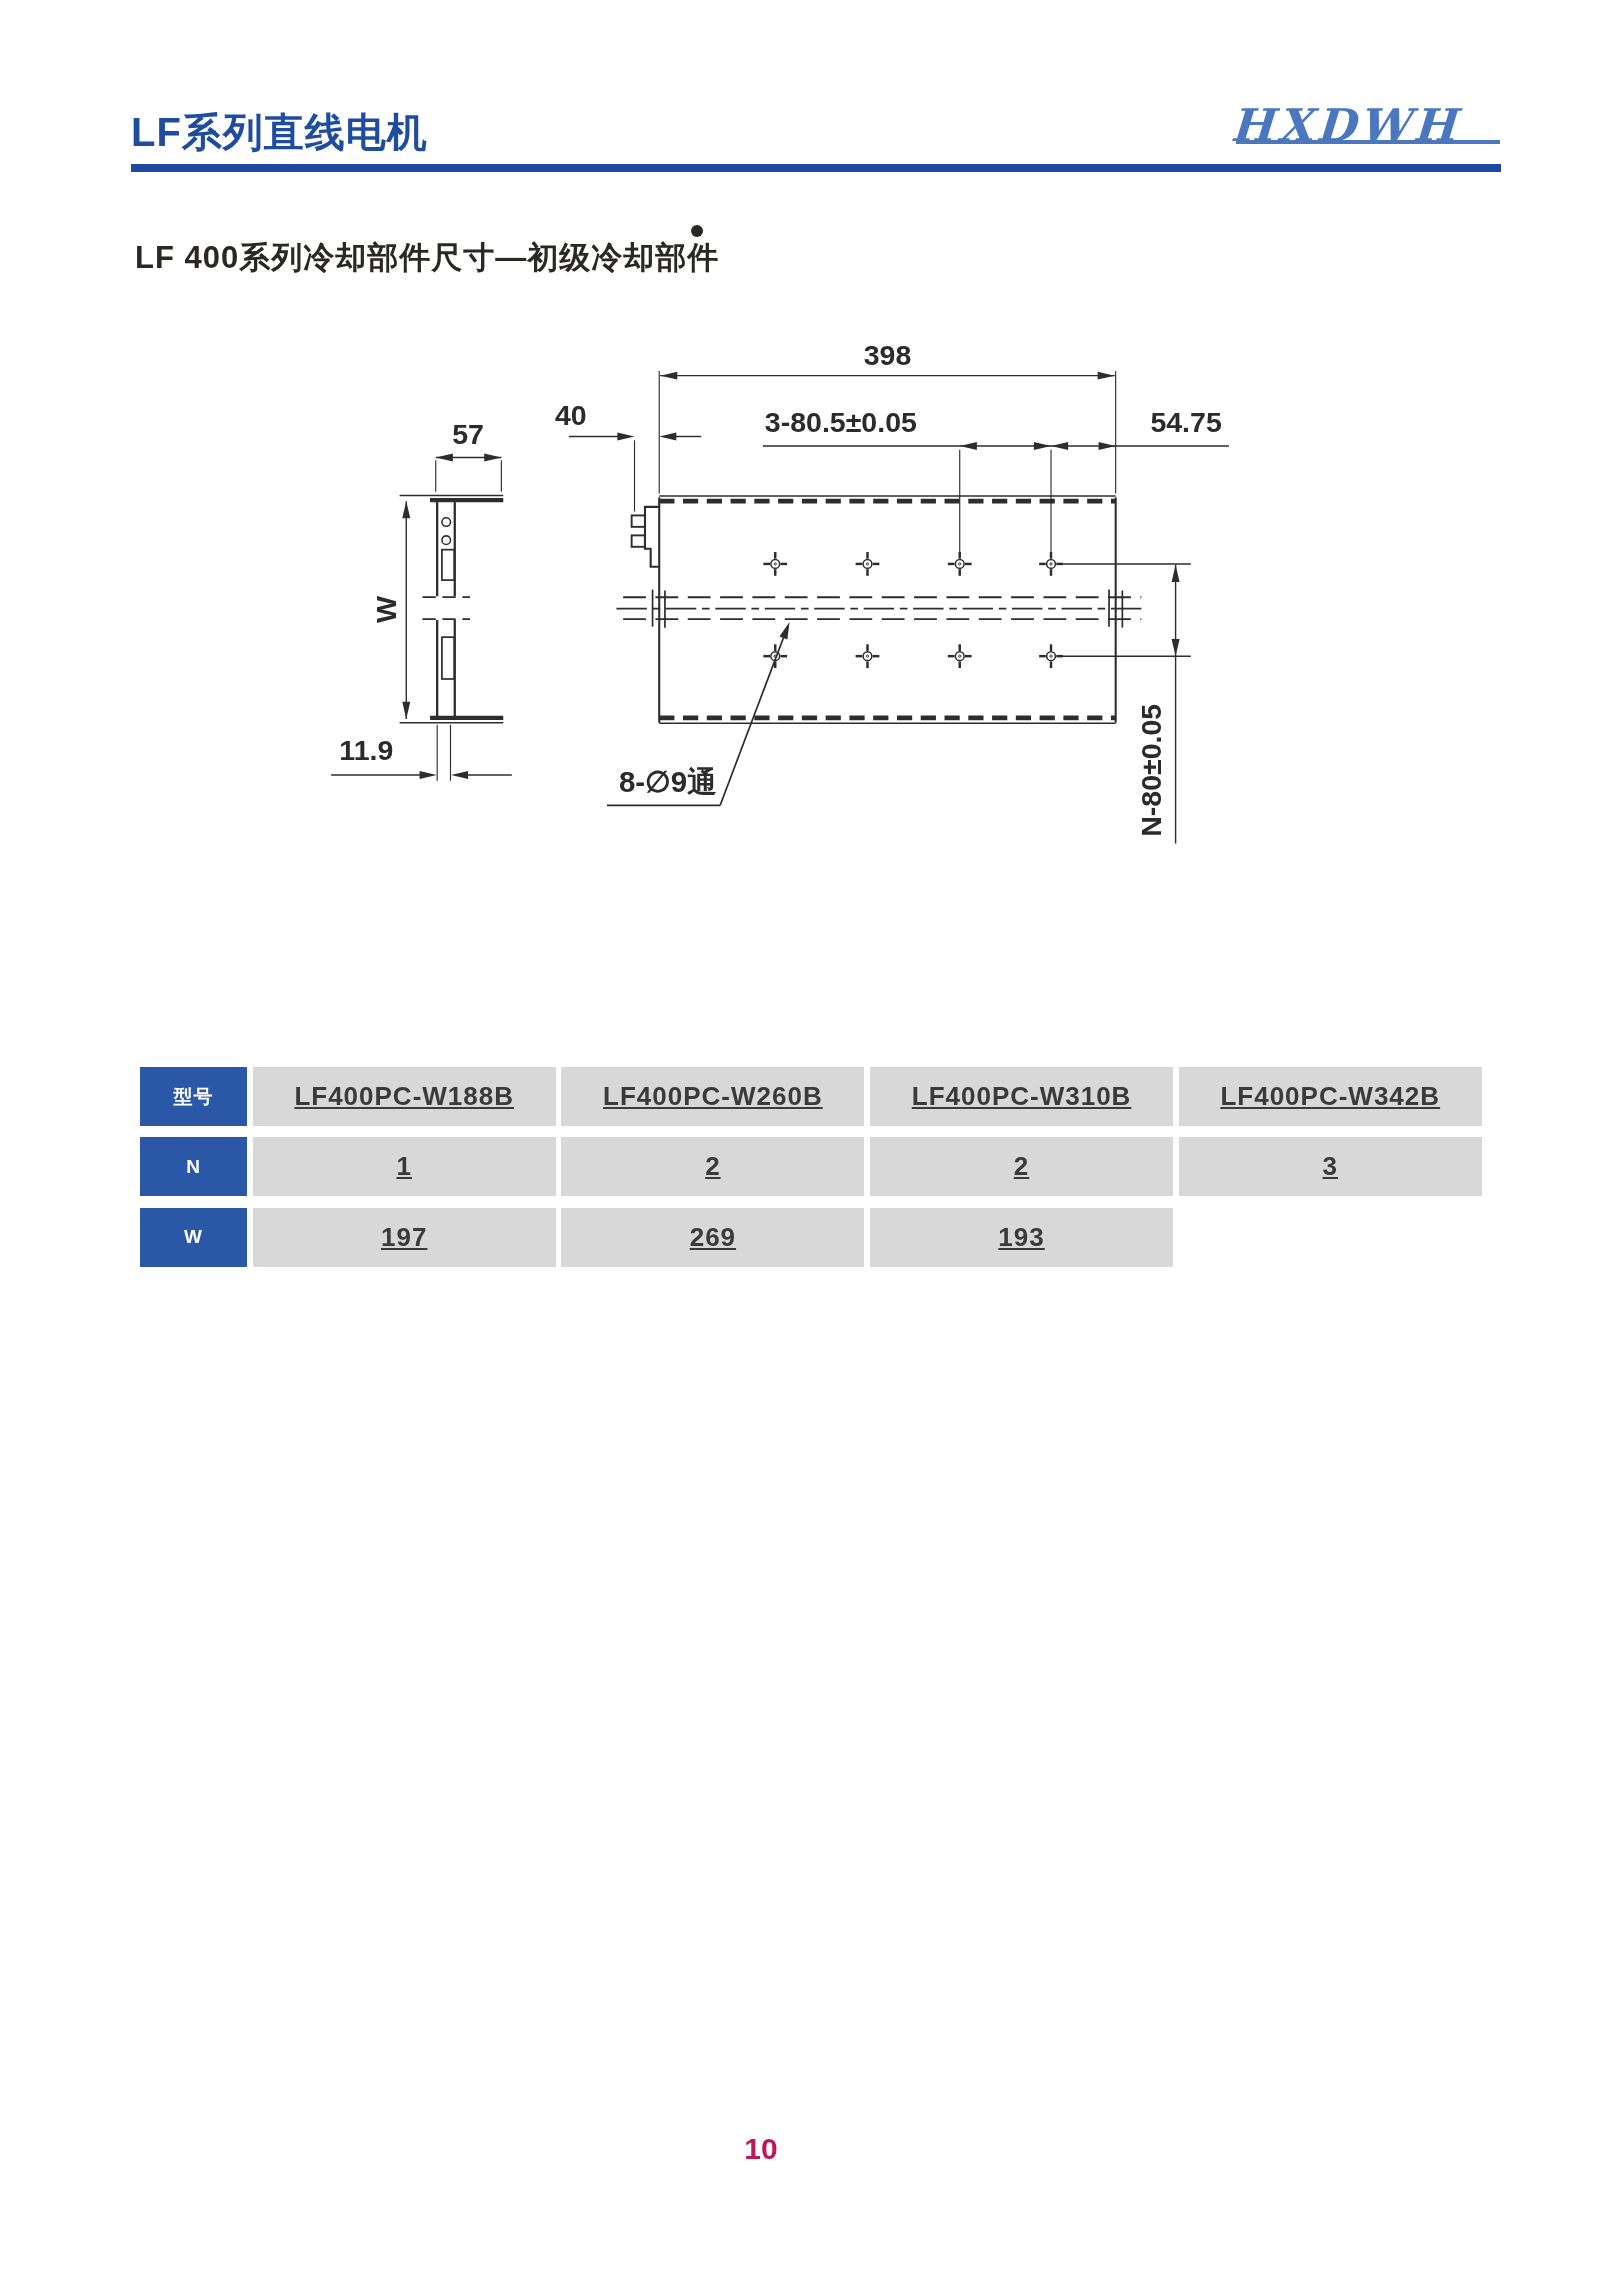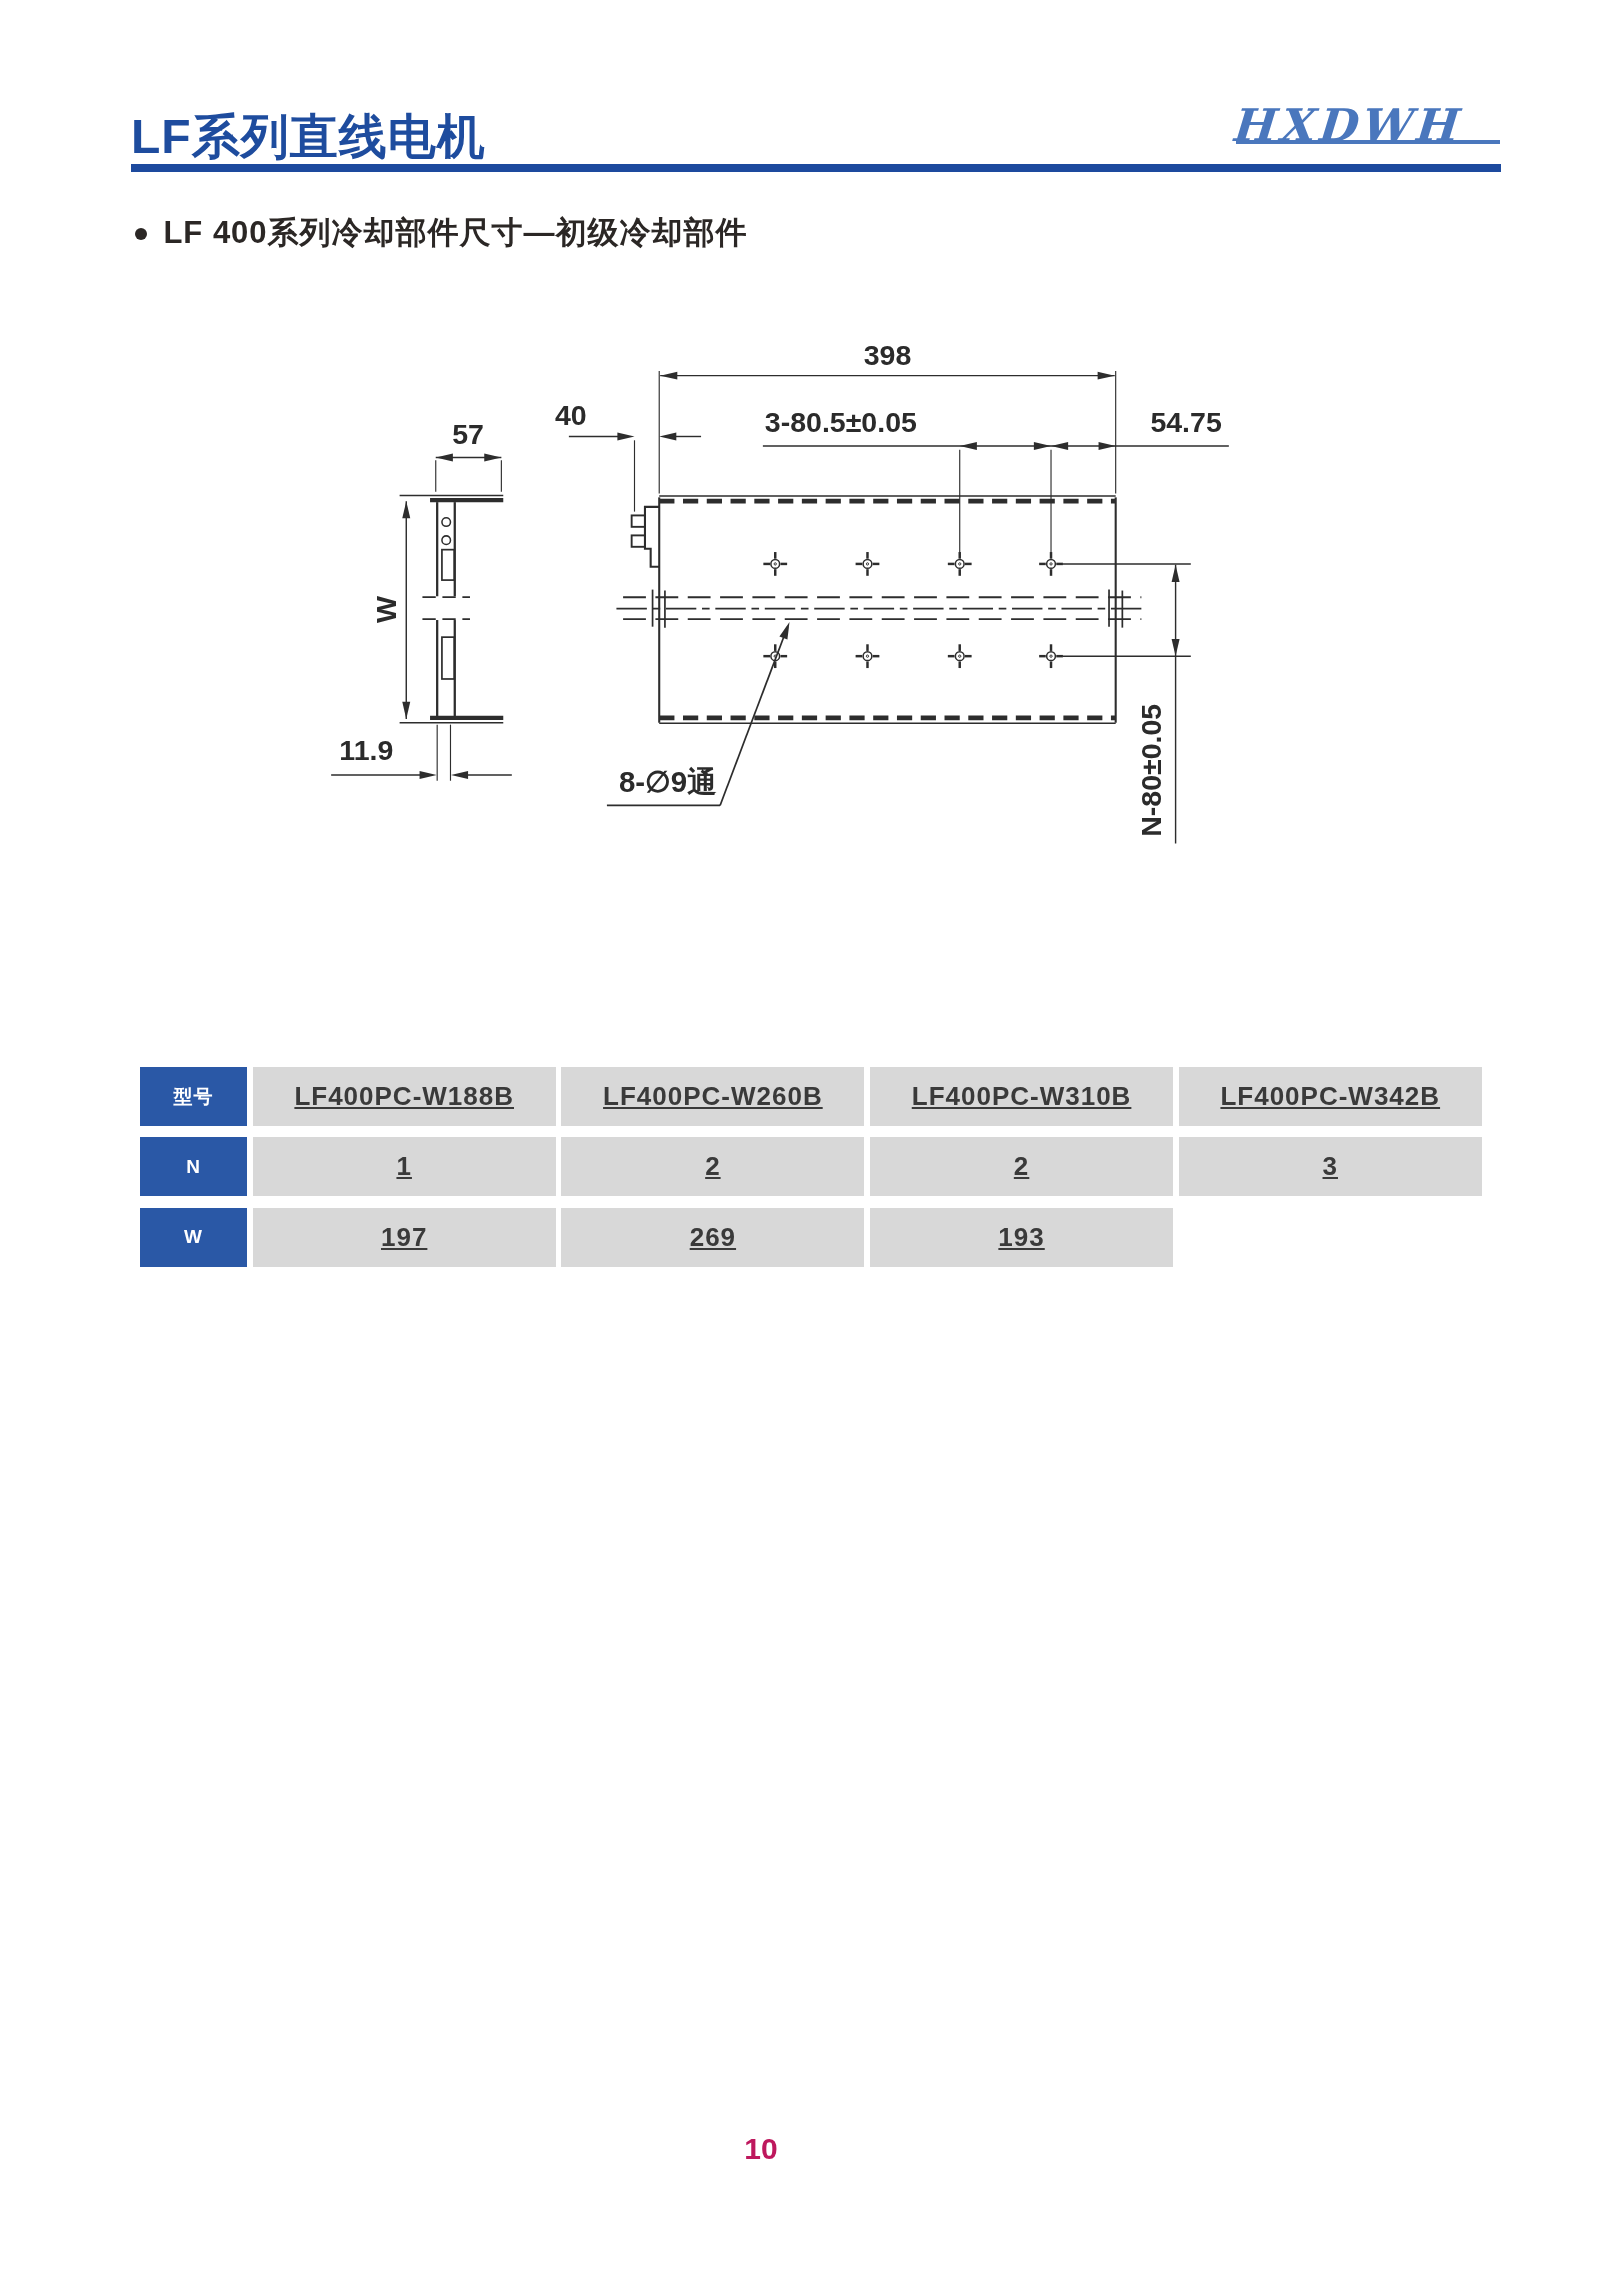--- a/index.html
+++ b/index.html
@@ -3,32 +3,32 @@
 <meta charset="utf-8">
 <style>
   html,body{margin:0;padding:0;}
   body{
     width:1618px;height:2269px;position:relative;background:#ffffff;
     font-family:"Liberation Sans",sans-serif;overflow:hidden;
   }
   .abs{position:absolute;}
   
   #page-title{
-    left:131px;top:105px;font-size:48px;font-weight:bold;color:#1e4c9e;
+    left:131px;top:105px;font-size:40px;font-weight:bold;color:#1e4c9e;
     letter-spacing:1px;white-space:nowrap;
   }
   #logo{
     left:1235px;top:99px;font-size:45px;font-weight:bold;font-style:italic;
     color:#4a77bd;font-family:"DejaVu Serif","Liberation Serif",serif;
     letter-spacing:3.8px;white-space:nowrap;transform:skewX(-6deg);
   }
   #logo-underline{left:1236px;top:140px;width:264px;height:3.8px;background:#4a77bd;}
   #header-rule{left:131px;top:164px;width:1370px;height:7.6px;background:#1d4a9e;}
   
-  #bullet-row{left:135px;top:212px;display:flex;align-items:center;}
+  #bullet-row{left:135px;top:223px;display:flex;align-items:flex-end;flex-direction:column;}
   #bullet-dot{width:12.4px;height:12.4px;border-radius:50%;background:#2b2725;margin-right:16px;margin-top:1.9px;}
   #bullet-text{font-size:31px;font-weight:bold;color:#2b2725;letter-spacing:1px;white-space:nowrap;}
   
   #drawing{left:0;top:0;width:1618px;height:2269px;pointer-events:none;}
   #drawing line, #drawing path, #drawing rect, #drawing circle{stroke:#2d2d2d;fill:none;}
   #drawing polygon{fill:#2d2d2d;stroke:none;}
   .dimtxt{
     font-family:"Liberation Sans",sans-serif;font-size:30px;font-weight:bold;
     fill:#2b2b2b;text-anchor:middle;stroke:none;
   }

